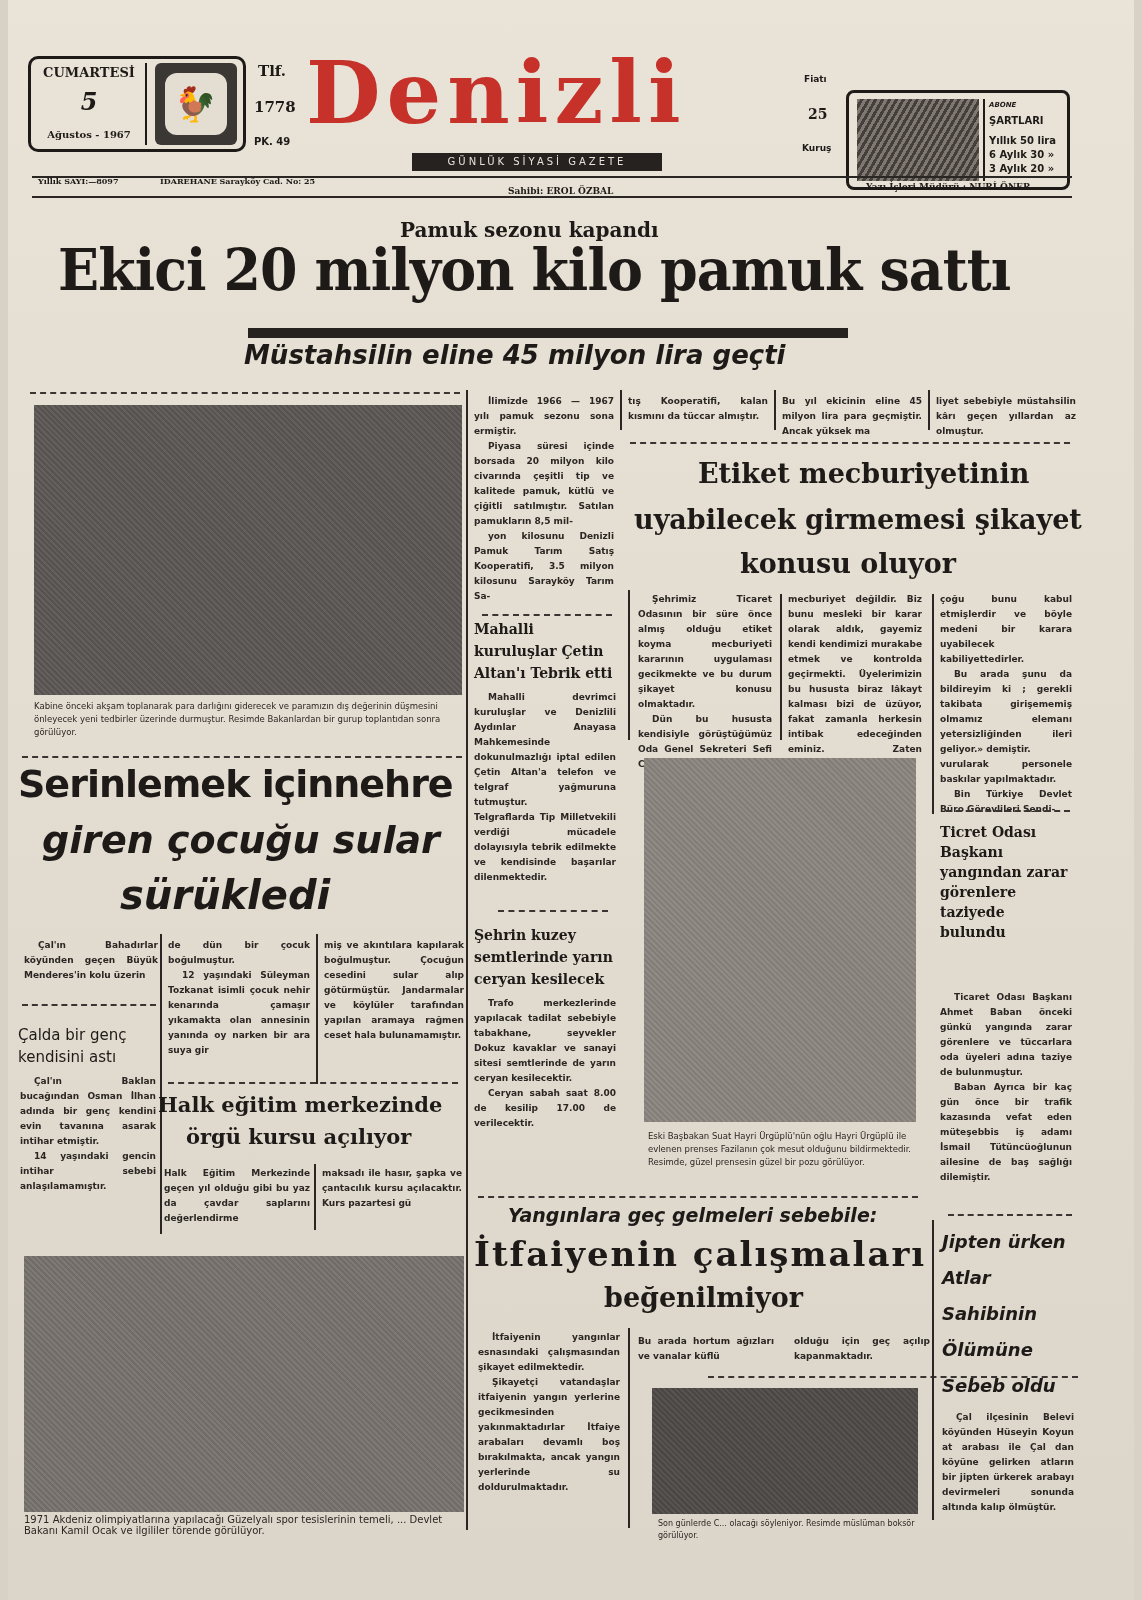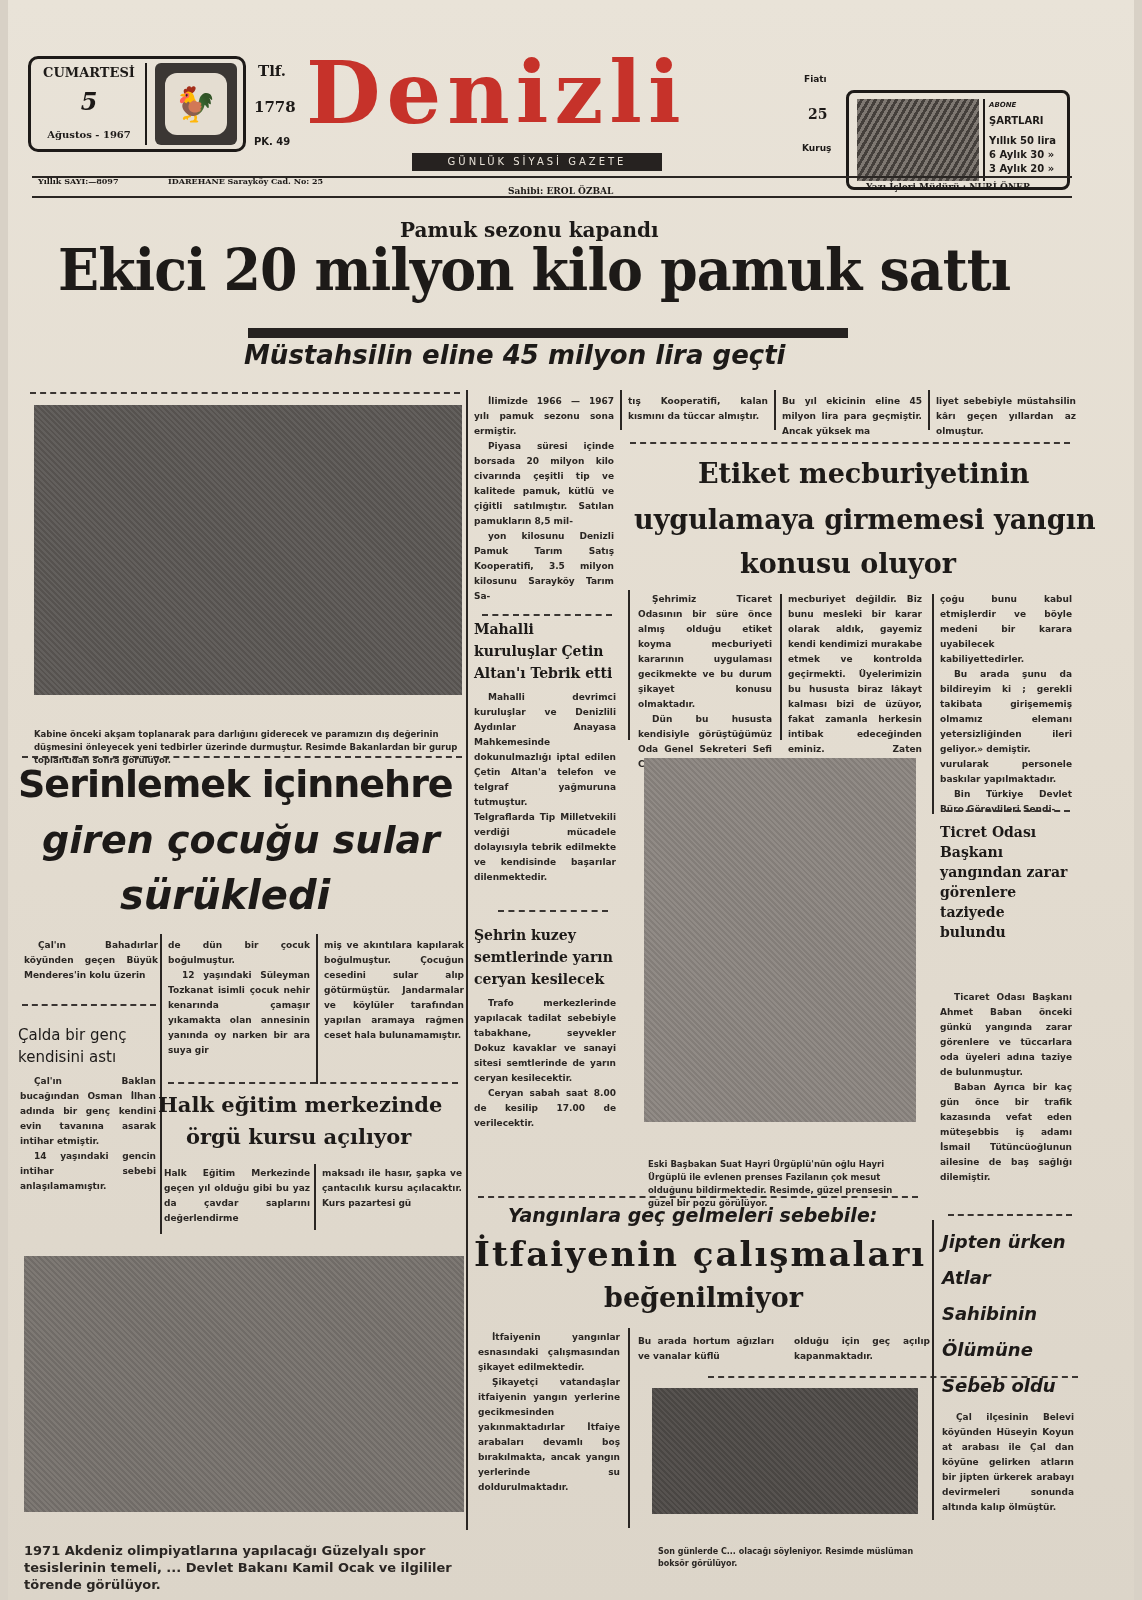--- a/index.html
+++ b/index.html
@@ -18,21 +18,21 @@
   .serif-b { font-family: "DejaVu Serif", serif; font-weight: bold; }
   .sans-b { font-family: "DejaVu Sans", sans-serif; font-weight: bold; }
   .txt { font-family: "DejaVu Sans", sans-serif; font-weight: bold; font-size: 9px; line-height: 15px; color: #2a2623; text-align: justify; }
   .txt p { text-indent: 14px; }
   .vline { position: absolute; width: 2px; background: #2a2623; }
   .hline { position: absolute; height: 2px; background: #2a2623; }
   .dash { position: absolute; height: 0; border-top: 2px dashed #3a3532; }
   .photo { position: absolute; background: #5b5754; overflow: hidden; }
   .photo::after { content:""; position:absolute; inset:0;
     background: repeating-linear-gradient(45deg, rgba(255,255,255,0.05) 0 2px, rgba(0,0,0,0.06) 2px 4px); }
-  .caption { position: absolute; font-family: "DejaVu Sans", sans-serif; font-weight: bold; font-size: 8.5px; line-height: 13px; color: #2a2623; margin-top: 28px; }
+  .caption { position: absolute; font-family: "DejaVu Sans", sans-serif; font-weight: normal; font-size: 8.5px; line-height: 13px; color: #2a2623; }
 
   
   .datebox { left: 20px; top: 56px; width: 218px; height: 96px; border: 3px solid #1d1a18; border-radius: 10px; }
   .datebox .day { position:absolute; left: 8px; top: 6px; width: 100px; text-align:center; font-size: 13px; }
   .datebox .num { position:absolute; left: 8px; top: 28px; width: 100px; text-align:center; font-size: 24px; font-style: italic; }
   .datebox .mon { position:absolute; left: 8px; top: 70px; width: 100px; text-align:center; font-size: 10px; }
   .datebox .sep { position:absolute; left: 114px; top: 4px; width: 2px; height: 82px; background:#1d1a18; }
   .rooster { position:absolute; left: 124px; top: 4px; width: 82px; height: 82px; background:#3b3734; border-radius: 6px; }
   .rooster .inner { position:absolute; left: 10px; top: 10px; width: 62px; height: 62px; background:#e4ddd1; border-radius: 12px; display:flex; align-items:center; justify-content:center; font-size: 34px; }
   .logo { left: 298px; top: 42px; font-size: 86px; color: #c6322a; letter-spacing: 6px; font-family: "DejaVu Serif", serif; font-weight: bold; }
@@ -73,21 +73,21 @@
     <div class="vs"></div>
     <div class="t" style="top:8px;font-size:7px;font-style:italic;">ABONE</div>
     <div class="t" style="top:22px;font-size:10px;">ŞARTLARI</div>
     <div class="t" style="top:42px;">Yıllık 50 lira</div>
     <div class="t" style="top:56px;">6 Aylık 30 »</div>
     <div class="t" style="top:70px;">3 Aylık 20 »</div>
   </div>
 
   <div class="hline" style="left:24px;top:176px;width:1040px;"></div>
   <div class="abs serif-b" style="left:30px;top:176px;font-size:8px;">Yıllık SAYI:—8097</div>
-  <div class="abs serif-b" style="left:160px;top:176px;font-size:8px;">İDAREHANE Sarayköy Cad. No: 25</div>
+  <div class="abs serif-b" style="left:152px;top:176px;font-size:8px;">İDAREHANE Sarayköy Cad. No: 25</div>
   <div class="abs serif-b" style="left:500px;top:186px;font-size:9px;">Sahibi: EROL ÖZBAL</div>
   <div class="abs serif-b" style="left:858px;top:182px;font-size:9px;">Yazı İşleri Müdürü : NURİ ÖNER</div>
   <div class="hline" style="left:24px;top:196px;width:1040px;"></div>
 
   <div class="abs serif-b" style="left:392px;top:218px;font-size:20px;">Pamuk sezonu kapandı</div>
   <div class="abs serif-b" style="left:50px;top:236px;font-size:58px;letter-spacing:-1px;transform:scaleX(0.93);transform-origin:left;">Ekici 20 milyon kilo pamuk sattı</div>
   <div class="abs" style="left:240px;top:328px;width:600px;height:10px;background:#262220;"></div>
   <div class="abs sans-b" style="left:236px;top:340px;font-size:26px;font-style:italic;">Müstahsilin eline 45 milyon lira geçti</div>
   <div class="dash" style="left:22px;top:392px;width:430px;"></div>
 
@@ -131,38 +131,38 @@
   </div>
 
   <div class="dash" style="left:160px;top:1082px;width:290px;"></div>
   <div class="abs serif-b" style="left:150px;top:1092px;font-size:21px;">Halk eğitim merkezinde</div>
   <div class="abs serif-b" style="left:178px;top:1124px;font-size:21px;">örgü kursu açılıyor</div>
   <div class="abs txt" style="left:156px;top:1166px;width:146px;">Halk Eğitim Merkezinde geçen yıl olduğu gibi bu yaz da çavdar saplarını değerlendirme</div>
   <div class="vline" style="left:306px;top:1164px;height:66px;"></div>
   <div class="abs txt" style="left:314px;top:1166px;width:140px;">maksadı ile hasır, şapka ve çantacılık kursu açılacaktır. Kurs pazartesi gü</div>
 
   <div class="photo" style="left:16px;top:1256px;width:440px;height:256px;background:#77726d;"></div>
-  <div class="caption" style="left:16px;top:1514px;width:440px;font-size:13px;line-height:17px;">1971 Akdeniz olimpiyatlarına yapılacağı Güzelyalı spor tesislerinin temeli, ... Devlet Bakanı Kamil Ocak ve ilgililer törende görülüyor.</div>
+  <div class="caption" style="left:16px;top:1514px;width:440px;font-size:10px;line-height:11px;">1971 Akdeniz olimpiyatlarına yapılacağı Güzelyalı spor tesislerinin temeli, ... Devlet Bakanı Kamil Ocak ve ilgililer törende görülüyor.</div>
 
   <div class="dash" style="left:474px;top:614px;width:130px;"></div>
   <div class="abs serif-b" style="left:466px;top:618px;width:146px;font-size:14px;line-height:22px;">Mahalli kuruluşlar Çetin Altan'ı Tebrik etti</div>
   <div class="abs txt" style="left:466px;top:690px;width:142px;">
     <p>Mahalli devrimci kuruluşlar ve Denizlili Aydınlar Anayasa Mahkemesinde dokunulmazlığı iptal edilen Çetin Altan'a telefon ve telgraf yağmuruna tutmuştur.</p>
     <p style="text-indent:0">Telgraflarda Tip Milletvekili verdiği mücadele dolayısıyla tebrik edilmekte ve kendisinde başarılar dilenmektedir.</p>
   </div>
 
   <div class="dash" style="left:490px;top:910px;width:110px;"></div>
   <div class="abs serif-b" style="left:466px;top:924px;width:146px;font-size:14px;line-height:22px;">Şehrin kuzey semtlerinde yarın ceryan kesilecek</div>
   <div class="abs txt" style="left:466px;top:996px;width:142px;">
     <p>Trafo merkezlerinde yapılacak tadilat sebebiyle tabakhane, seyvekler Dokuz kavaklar ve sanayi sitesi semtlerinde de yarın ceryan kesilecektir.</p>
     <p>Ceryan sabah saat 8.00 de kesilip 17.00 de verilecektir.</p>
   </div>
 
   <div class="abs serif-b" style="left:690px;top:458px;font-size:27px;">Etiket mecburiyetinin</div>
-  <div class="abs serif-b" style="left:626px;top:504px;font-size:27px;">uygulamaya girmemesi yangın</div>
+  <div class="abs serif-b" style="left:626px;top:504px;font-size:27px;">uyabilecek girmemesi şikayet</div>
   <div class="abs serif-b" style="left:732px;top:548px;font-size:27px;">konusu oluyor</div>
   <div class="vline" style="left:620px;top:590px;height:150px;"></div>
   <div class="abs txt" style="left:630px;top:592px;width:134px;">
     <p>Şehrimiz Ticaret Odasının bir süre önce almış olduğu etiket koyma mecburiyeti kararının uygulaması gecikmekte ve bu durum şikayet konusu olmaktadır.</p>
     <p>Dün bu hususta kendisiyle görüştüğümüz Oda Genel Sekreteri Sefi Candaş ; «Bu kanuni bir</p>
   </div>
   <div class="vline" style="left:772px;top:594px;height:146px;"></div>
   <div class="abs txt" style="left:780px;top:592px;width:134px;">mecburiyet değildir. Biz bunu mesleki bir karar olarak aldık, gayemiz kendi kendimizi murakabe etmek ve kontrolda geçirmekti. Üyelerimizin bu hususta biraz lâkayt kalması bizi de üzüyor, fakat zamanla herkesin intibak edeceğinden eminiz. Zaten üyelerimizin</div>
   <div class="vline" style="left:924px;top:594px;height:220px;"></div>
   <div class="abs txt" style="left:932px;top:592px;width:132px;">

